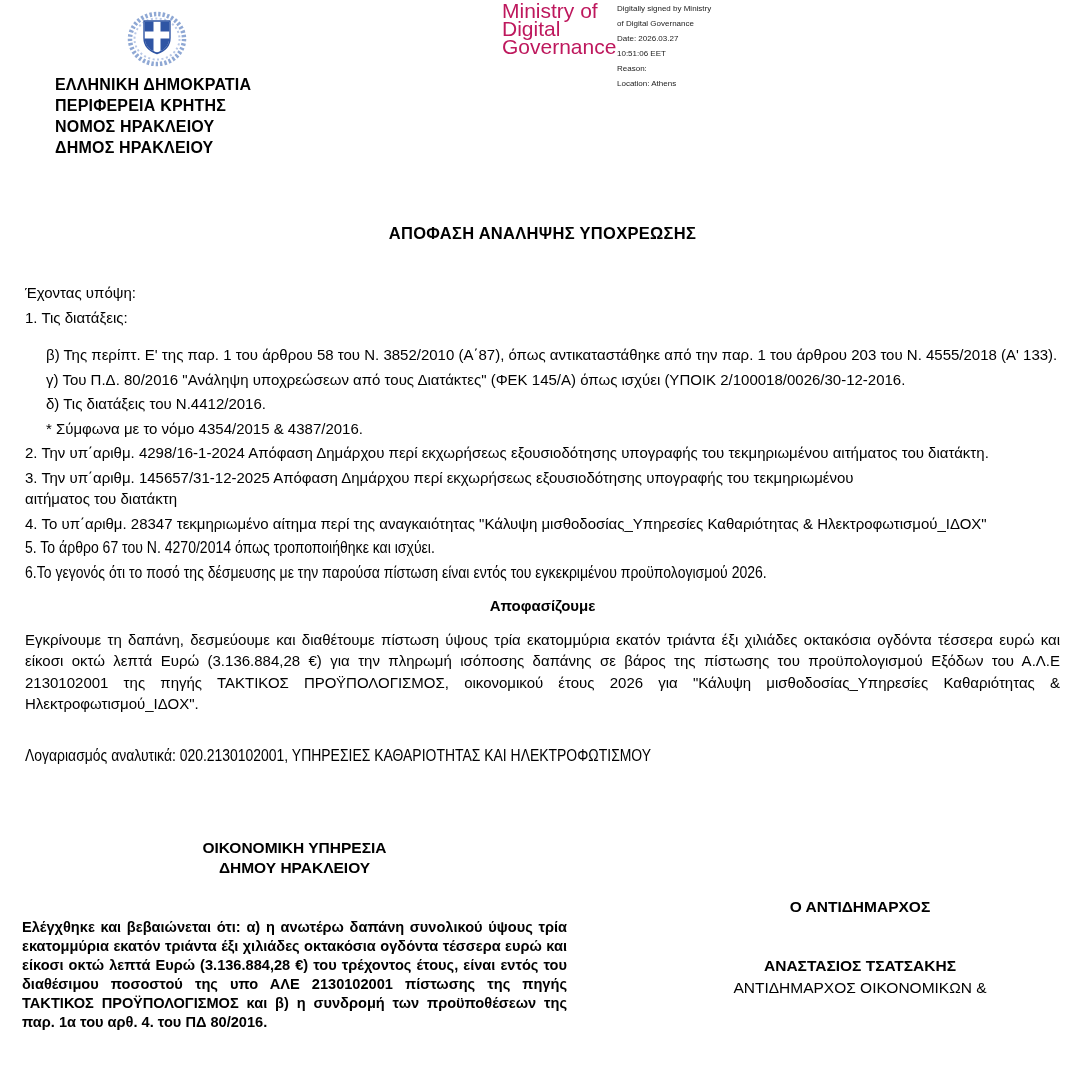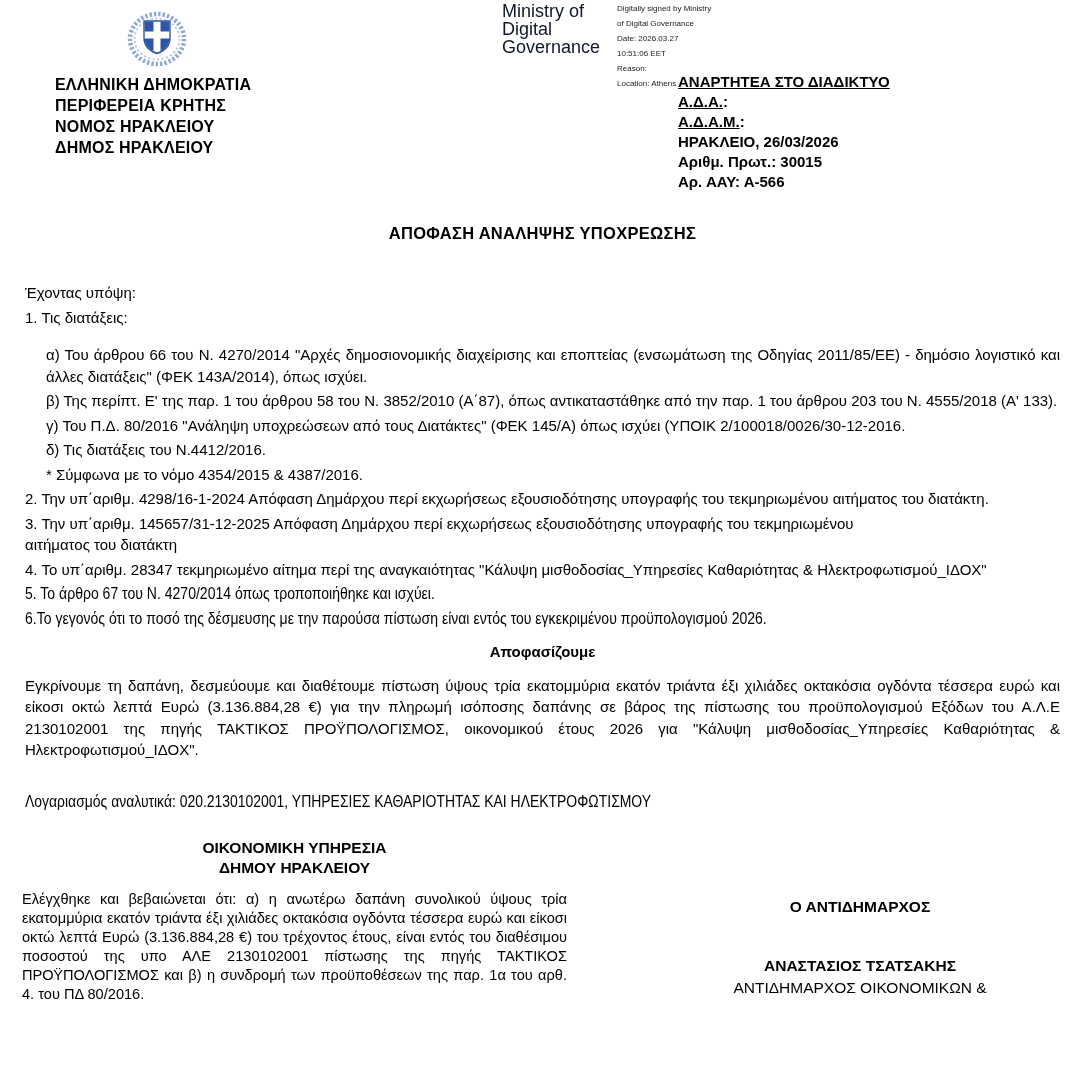--- a/index.html
+++ b/index.html
@@ -9,40 +9,40 @@
     width: 1085px;
     height: 1082px;
     background: #ffffff;
     color: #000000;
     font-family: "Liberation Sans", sans-serif;
     overflow: hidden;
   }
   
   .emblem { position: absolute; left: 127px; top: 5px; width: 60px; height: 70px; }
   .hdr-left { position: absolute; left: 55px; top: 74px; font-weight: bold; font-size: 16px; line-height: 21px; letter-spacing: .2px; }
-  .ministry-name { position: absolute; left: 502px; top: 2px; font-size: 18px; line-height: 18px; color: #0f172a; white-space: pre-line; }
+  .ministry-name { position: absolute; left: 502px; top: 2px; font-size: 21px; line-height: 18px; color: #be185d; white-space: pre-line; }
   .sig-details { position: absolute; left: 617px; top: 1px; font-size: 8px; line-height: 15px; color: #222; white-space: pre-line; }
   .hdr-right { position: absolute; left: 678px; top: 72px; font-weight: bold; font-size: 15px; line-height: 20px; }
   .hdr-right .u { text-decoration: underline; }
   
   .doc-title { position: absolute; left: 0; top: 224px; width: 100%; text-align: center; font-weight: bold; font-size: 16.5px; letter-spacing: .3px; }
   
   .main { position: absolute; left: 22px; top: 279px; width: 1041px; font-size: 15px; line-height: 21.5px; }
   .main p { margin: 3px; }
   .provisions { margin-top: 16px; padding-left: 21px; }
   .just { text-align: justify; }
   .preline { white-space: pre-line; }
   .narrow { display: inline-block; transform: scaleX(0.85); transform-origin: 0 50%; white-space: nowrap; font-size: 16.5px; }
   .decide-heading { text-align: center; font-weight: bold; margin: 12px 0 12px 0 !important; }
   .account-line { margin-top: 30px !important; }
   .account-line .narrow { font-size: 17px; transform: scaleX(0.82); }
   
   .finance-col { position: absolute; left: 22px; top: 838px; width: 545px; font-size: 14.6px; line-height: 19px; }
   .finance-col .dept { text-align: center; font-weight: bold; font-size: 15.5px; line-height: 20px; }
-  .finance-col .verify { margin-top: 12px; text-align: justify; }
+  .finance-col .verify { margin-top: 40px; text-align: justify; font-weight: bold; }
   .finance-col .registry { margin-top: 8px; }
   .sign-col { position: absolute; left: 640px; top: 896px; width: 440px; text-align: center; font-size: 15.5px; line-height: 22px; }
   .sign-col .s-title { font-weight: bold; margin-bottom: 37px; }
   .sign-col .s-name { font-weight: bold; }
   b, strong { font-weight: bold; }
 </style>
 </head>
 <body>
 
 <div class="page">
@@ -68,37 +68,28 @@
   <div class="ministry-name preline">Ministry of
 Digital
 Governance</div>
   <div class="sig-details preline">Digitally signed by Ministry
 of Digital Governance
 Date: 2026.03.27
 10:51:06 EET
 Reason:
 Location: Athens</div>
 
-  <div class="hdr-right">
-    <div class="u">ΑΝΑΡΤΗΤΕΑ ΣΤΟ ΔΙΑΔΙΚΤΥΟ</div>
-    <div><span class="u">Α.Δ.Α.</span><span>:</span></div>
-    <div><span class="u">Α.Δ.Α.Μ.</span><span>:</span></div>
-    <div>ΗΡΑΚΛΕΙΟ, 26/03/2026</div>
-    <div>Αριθμ. Πρωτ.: 30015</div>
-    <div>Αρ. ΑΑΥ: Α-566</div>
-  </div>
 
   <div class="doc-title">ΑΠΟΦΑΣΗ ΑΝΑΛΗΨΗΣ ΥΠΟΧΡΕΩΣΗΣ</div>
 
   <div class="main">
     <p>Έχοντας υπόψη:</p>
     <p>1. Τις διατάξεις:</p>
 
     <div class="provisions">
-      <p class="just">α) Του άρθρου 66 του Ν. 4270/2014 "Αρχές δημοσιονομικής διαχείρισης και εποπτείας (ενσωμάτωση της Οδηγίας 2011/85/ΕΕ) - δημόσιο λογιστικό και άλλες διατάξεις" (ΦΕΚ 143Α/2014), όπως ισχύει.</p>
       <p class="just">β) Της περίπτ. Ε' της παρ. 1 του άρθρου 58 του Ν. 3852/2010 (Α΄87), όπως αντικαταστάθηκε από την παρ. 1 του άρθρου 203 του Ν. 4555/2018 (Α' 133).</p>
       <p>γ) Του Π.Δ. 80/2016 "Ανάληψη υποχρεώσεων από τους Διατάκτες" (ΦΕΚ 145/Α) όπως ισχύει (ΥΠΟΙΚ 2/100018/0026/30-12-2016.</p>
       <p>δ) Τις διατάξεις του Ν.4412/2016.</p>
       <p>* Σύμφωνα με το νόμο 4354/2015 &amp; 4387/2016.</p>
     </div>
 
     <p class="just">2. Την υπ΄αριθμ. 4298/16-1-2024 Απόφαση Δημάρχου περί εκχωρήσεως εξουσιοδότησης υπογραφής του τεκμηριωμένου αιτήματος του διατάκτη.</p>
     <p class="preline">3. Την υπ΄αριθμ. 145657/31-12-2025 Απόφαση Δημάρχου περί εκχωρήσεως εξουσιοδότησης υπογραφής του τεκμηριωμένου
 αιτήματος του διατάκτη</p>
     <p class="just">4. Το υπ΄αριθμ. 28347 τεκμηριωμένο αίτημα περί της αναγκαιότητας "Κάλυψη μισθοδοσίας_Υπηρεσίες Καθαριότητας &amp; Ηλεκτροφωτισμού_ΙΔΟΧ"</p>

